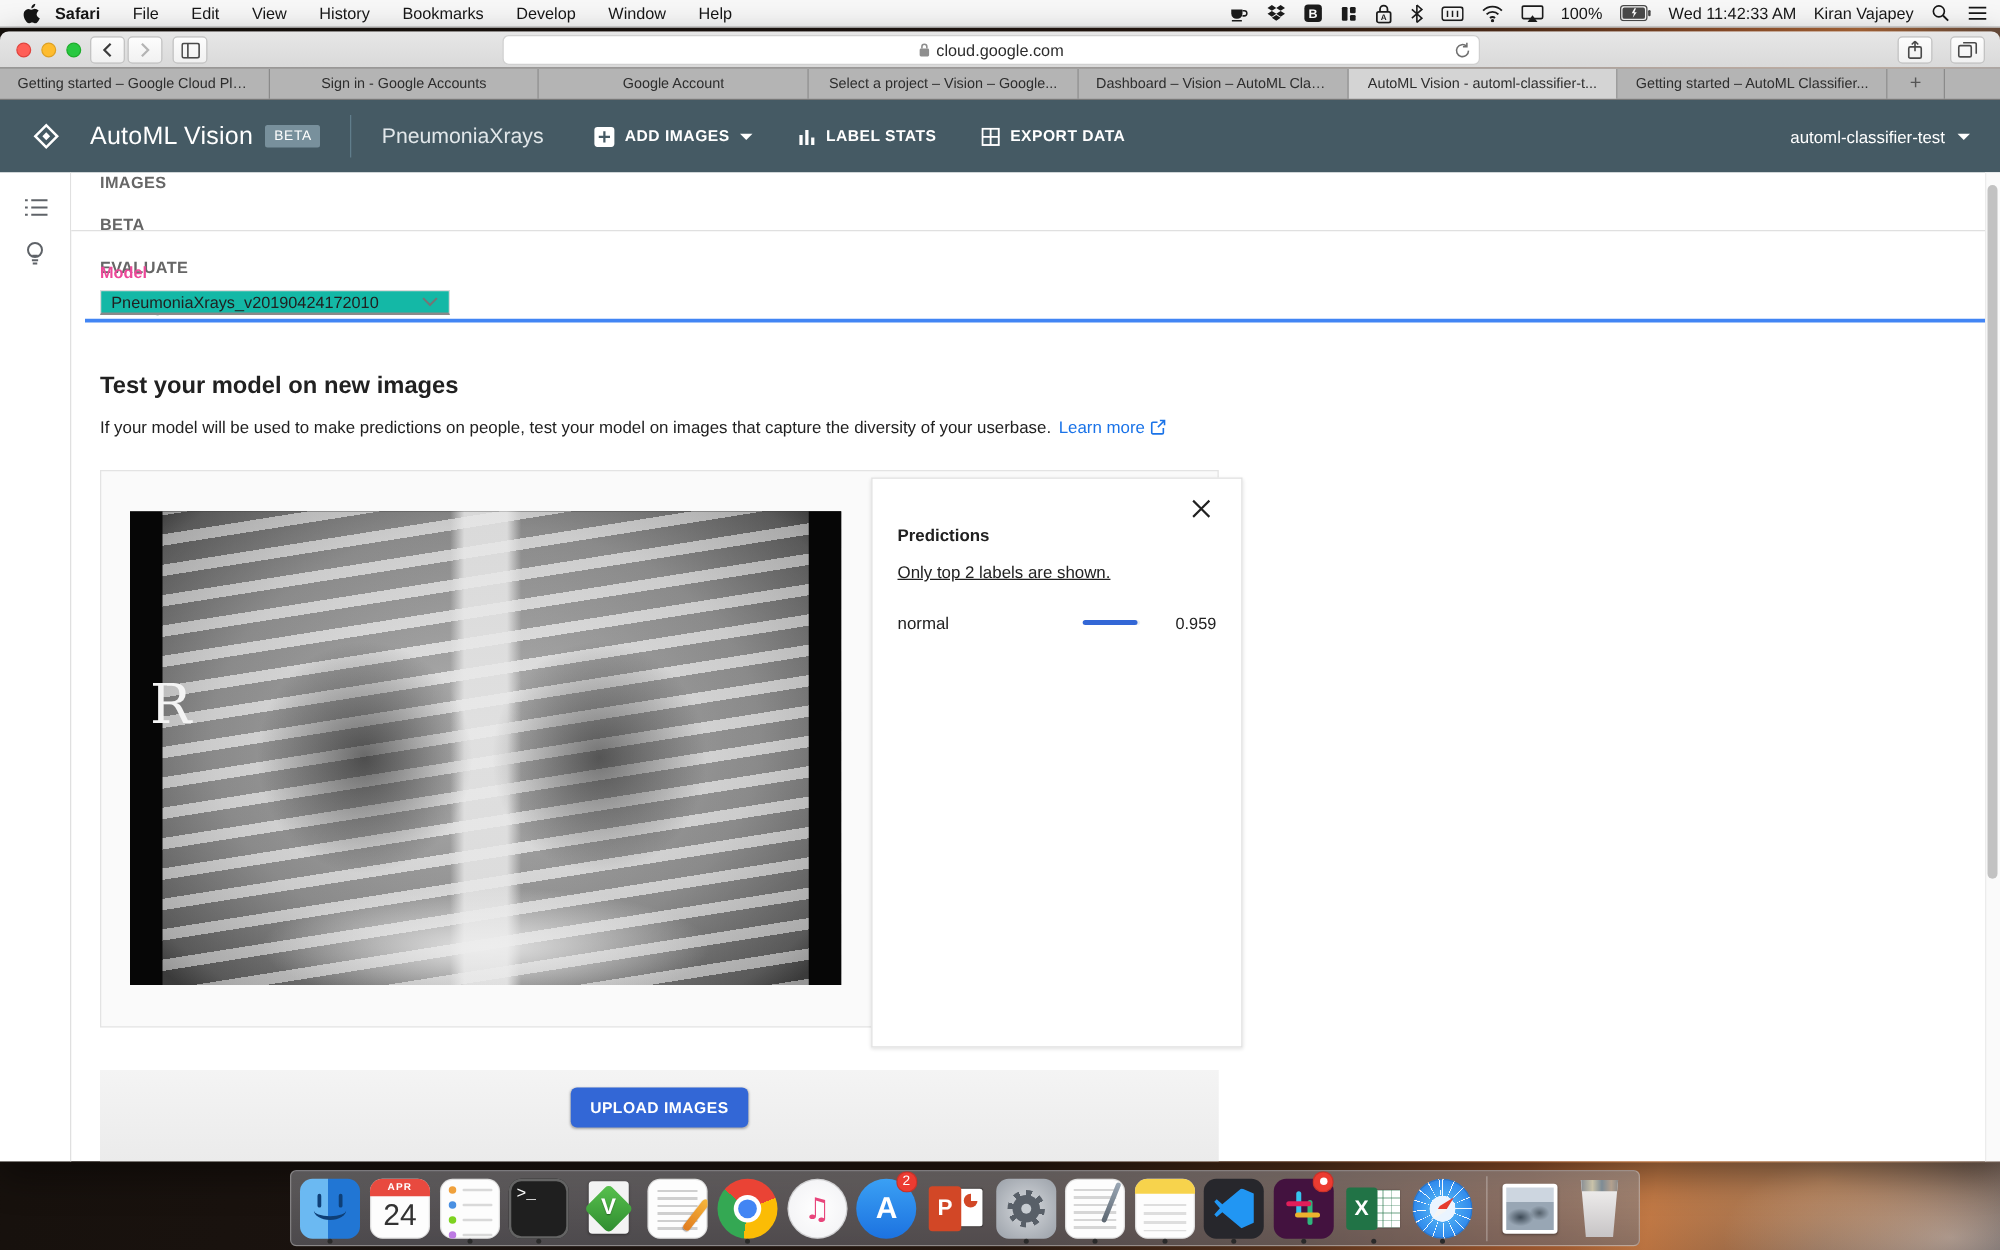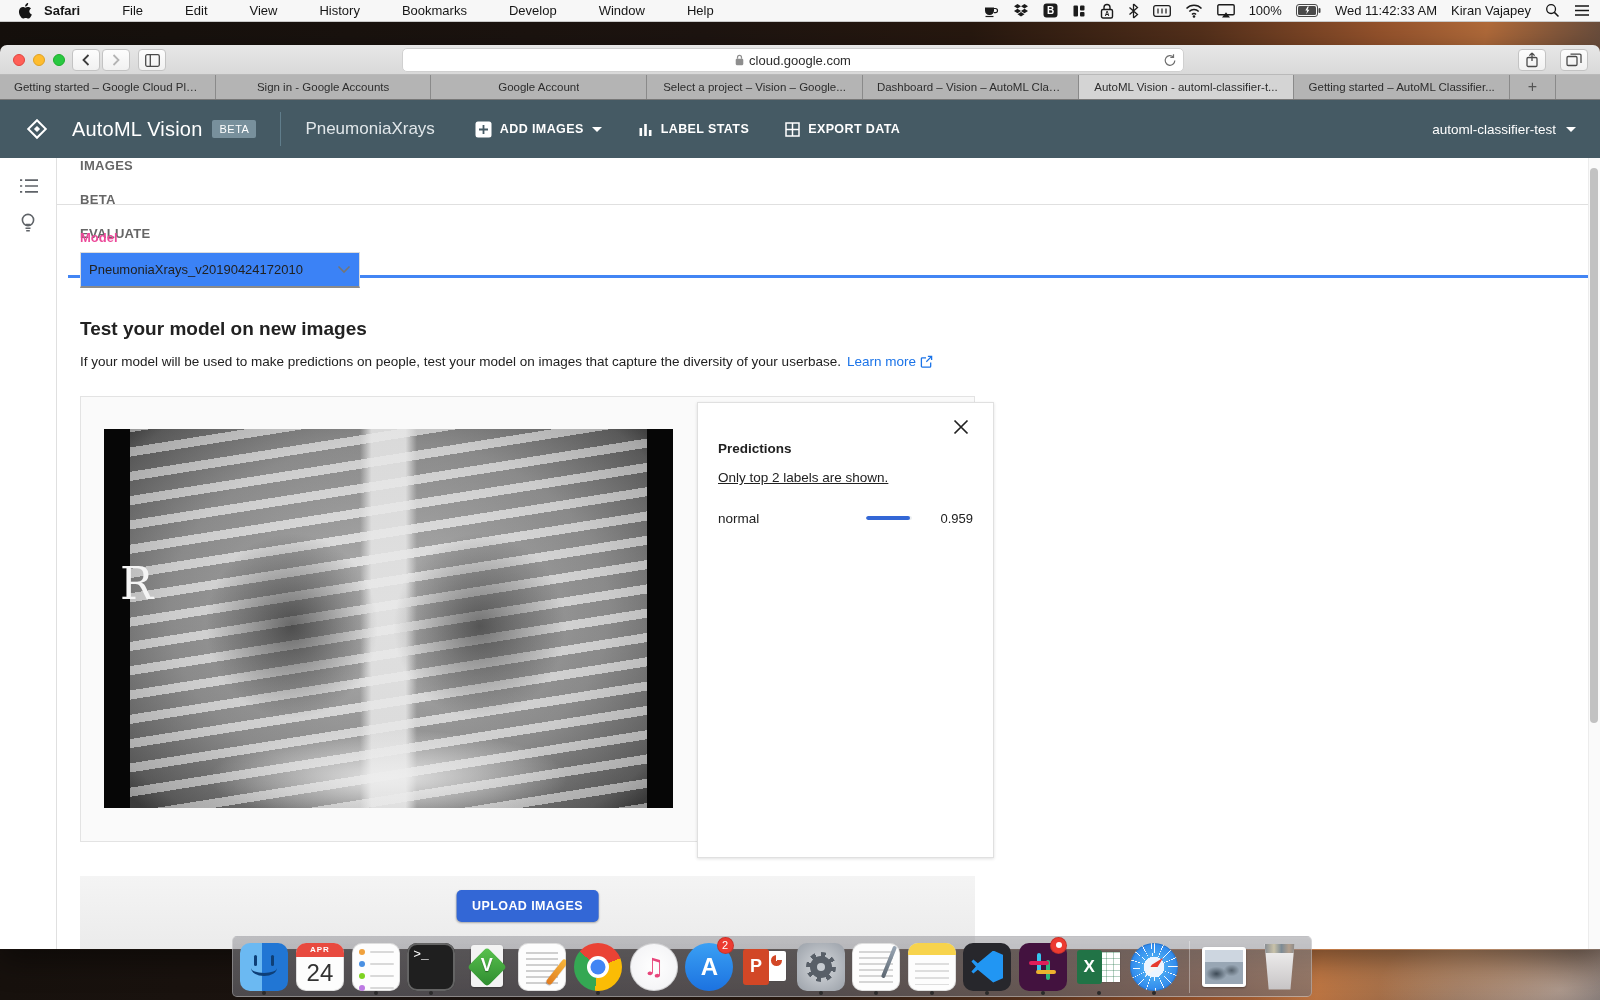--- a/index.html
+++ b/index.html
@@ -10,29 +10,29 @@
     background:
       radial-gradient(ellipse 340px 160px at 1460px 945px, rgba(255,176,112,.55), transparent 70%),
       radial-gradient(ellipse 260px 120px at 1560px 990px, rgba(235,235,240,.5), transparent 70%),
       linear-gradient(100deg,#15100c 0%,#1d1410 40%,#27180f 55%,#54301b 68%,#94522c 78%,#b06a3a 84%,#57453c 92%,#2e2d33 100%);
   }
 
   
   .menubar { position:absolute; top:0; left:0; right:0; height:22px; background:#f7f7f7;
     border-bottom:1px solid #c9c9c9; display:flex; align-items:center; padding:0 10px; font-size:13px; color:#161616; }
   .menubar .apple { margin:0 12px 0 8px; font-size:14px; }
-  .menu-items { display:flex; gap:42px; align-items:center; }
+  .menu-items { display:flex; gap:26px; align-items:center; }
   .menu-items .mi.app-name { font-weight:bold; }
   .mb-right { margin-left:auto; display:flex; align-items:center; gap:14px; }
   .mb-right svg { display:block; }
   .mb-text { font-size:13px; }
 
   
   .window { position:absolute; top:25px; left:0; right:0; height:905px; border-radius:7px 7px 0 0; overflow:hidden;
-    box-shadow:0 10px 30px rgba(0,0,0,.45);margin-top:20px; }
+    box-shadow:0 10px 30px rgba(0,0,0,.45); }
   .titlebar { height:30px; background:linear-gradient(#e7e7e7,#d9d9d9); border-bottom:1px solid #b9b9b9;
     position:relative; display:flex; align-items:center; }
   .lights { position:absolute; left:13px; top:9px; display:flex; gap:8px; }
   .light { width:12px; height:12px; border-radius:50%; }
   .light.red{ background:#ff5f57; border:1px solid #e0443e;}
   .light.yellow{ background:#febc2e; border:1px solid #dea123;}
   .light.green{ background:#28c840; border:1px solid #1dad2b;}
   .navbtns { position:absolute; left:72px; top:4px; display:flex; gap:2px; }
   .tbtn { width:28px; height:22px; background:linear-gradient(#fdfdfd,#f1f1f1); border:1px solid #c3c3c3;
     border-radius:4px; display:flex; align-items:center; justify-content:center; }
@@ -71,21 +71,21 @@
   .rail .ricon { position:absolute; left:19px; }
   .rail .r1 { top:20px; } .rail .r2 { top:54px; }
 
   .nav-tabs { position:absolute; left:57px; right:0; top:58px; height:47px; background:#fff;
     border-bottom:1px solid #e0e0e0; display:flex; align-items:stretch; padding-left:11px; gap:16px;flex-direction:column; }
   .nav-tab { display:flex; align-items:center; padding:0 12px; font-size:13px; font-weight:bold;
     letter-spacing:.3px; color:#666; border-bottom:3px solid transparent; }
   .nav-tab.active { color:#0f766e; border-bottom-color:#4285f4; }
 
   .model-label { position:absolute; left:80px; top:130px; font-size:13px; font-weight:bold; color:#ec4899; }
-  .model-select { position:absolute; left:80px; top:152px; width:280px; height:36px; background:#3b82f6;
+  .model-select { position:absolute; left:80px; top:152px; width:280px; height:20px; background:#14b8a6;
     border:1px solid #dcdcdc; border-bottom:2px solid #8a8a8a; display:flex; align-items:center;
     padding:0 8px; font-size:13px; color:#212121; }
   .model-select .sel-chevron { margin-left:auto; }
 
   .section-title { position:absolute; left:80px; top:218px; font-size:19px; font-weight:bold; color:#212121; }
   .section-desc { position:absolute; left:80px; top:254px; font-size:13.5px; color:#212121; display:flex; align-items:center; gap:6px; }
   .learn-more { color:#1a73e8; display:inline-flex; align-items:center; gap:4px; }
 
   .test-panel { position:absolute; left:80px; top:296px; width:895px; height:446px; background:#fafafa; border:1px solid #e3e3e3; }
   .xray { position:absolute; left:23px; top:32px; width:569px; height:379px; background:#000; overflow:hidden; }

